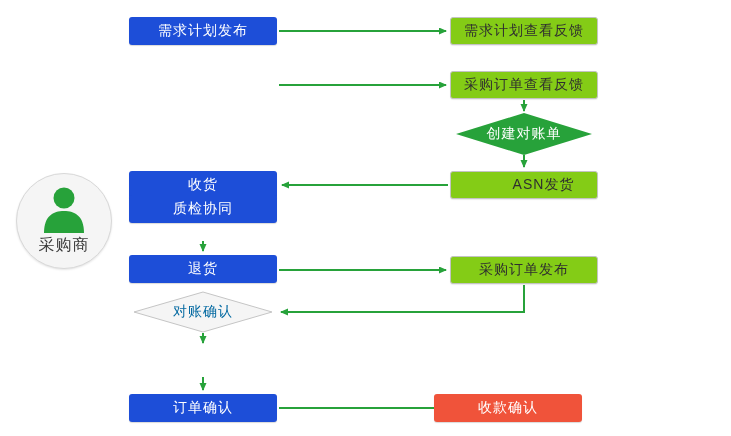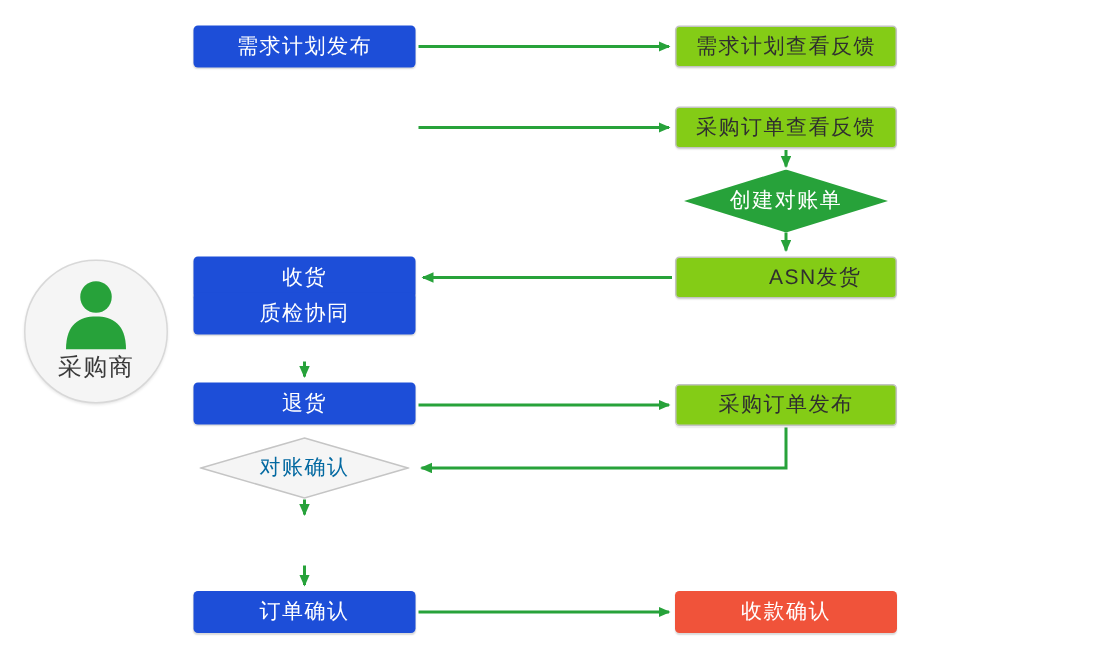--- a/index.html
+++ b/index.html
@@ -151,15 +151,15 @@
   <div class="diamond" style="left:133px; top:291px; width:140px; height:42px;">
     <svg viewBox="0 0 140 42" preserveAspectRatio="none">
       <polygon points="70,1 139,21 70,41 1,21" fill="#f5f5f5" stroke="#c5c5c5" stroke-width="1"></polygon>
     </svg>
     <span class="diamond-label dark">对账确认</span>
   </div>
 
 
   <div class="node green" style="left:129px; top:394px;">订单确认</div>
 
-  <div class="node red" style="left:450px; top:394px;">收款确认</div>
+  <div class="node red" style="left:434px; top:394px;">收款确认</div>
 
 </div>
 
 </body></html>

